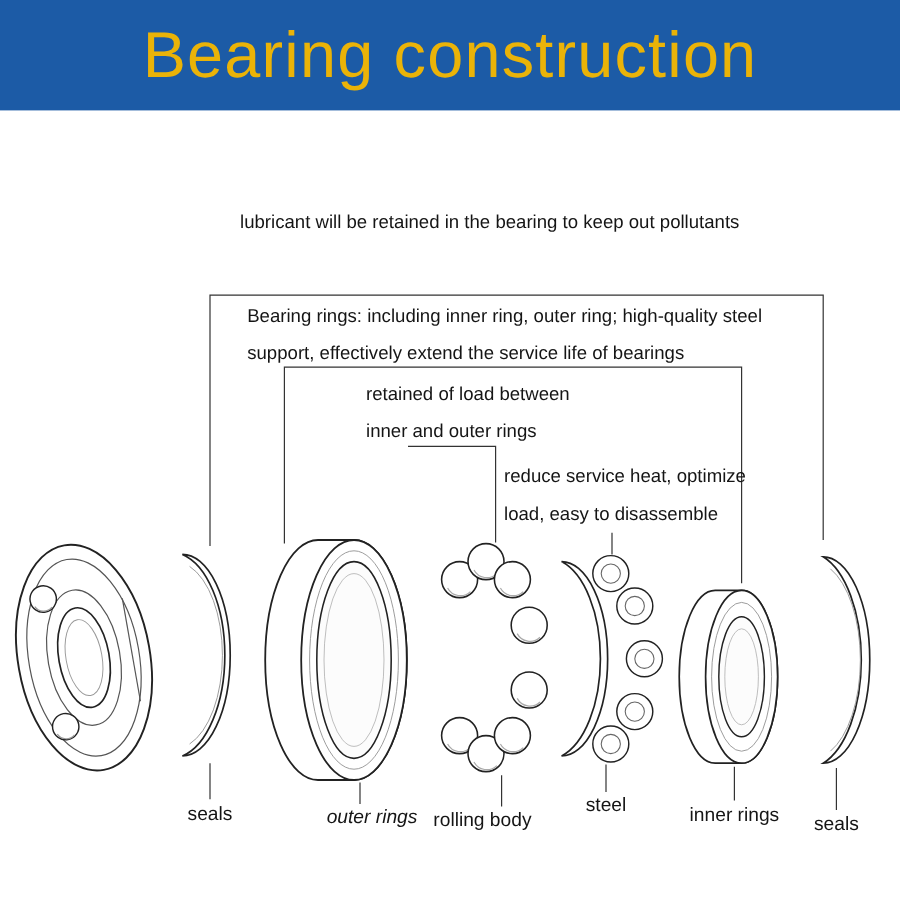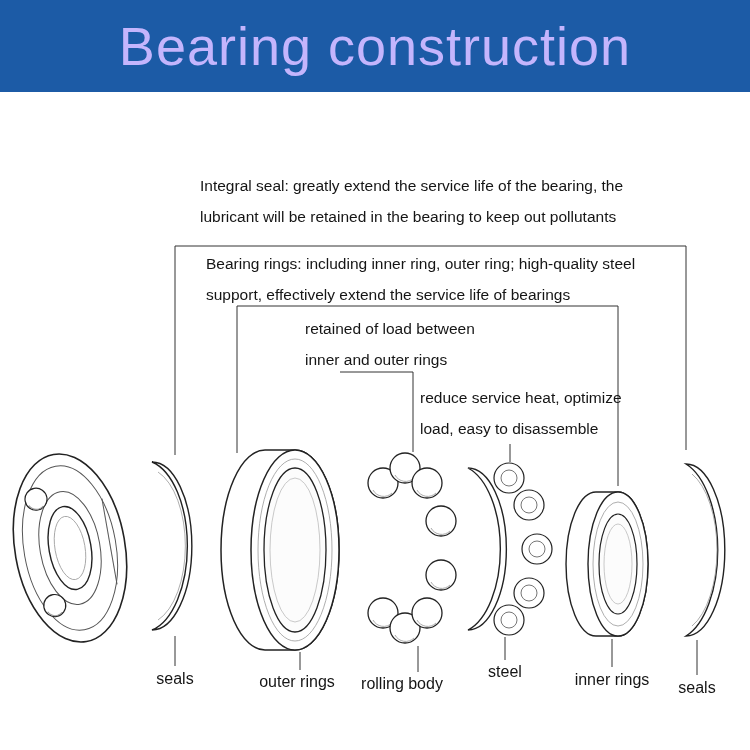--- a/index.html
+++ b/index.html
@@ -1,20 +1,20 @@
 <!DOCTYPE html>
 <html><head>
 <meta charset="utf-8">
 <style>
   html,body{margin:0;padding:0;background:#ffffff;}
   .page{position:relative;width:750px;height:750px;background:#ffffff;overflow:hidden;
         font-family:"Liberation Sans", sans-serif;color:#111;}
   .banner{position:absolute;left:0;top:0;width:750px;height:92px;background:#1c5ba6;
           display:flex;align-items:center;justify-content:center;}
-  .banner h1{margin:0;font-size:54px;font-weight:400;color:#c4b5fd;letter-spacing:1px;}
+  .banner h1{margin:0;font-size:54px;font-weight:400;color:#eab308;letter-spacing:1px;}
   .diagram-svg{position:absolute;left:0;top:0;width:750px;height:750px;}
   .ann{position:absolute;white-space:nowrap;font-size:15.5px;line-height:31px;color:#151515;}
   .plabel{position:absolute;white-space:nowrap;font-size:16px;color:#151515;transform:translateX(-50%);}
 </style>
 </head>
 <body>
 
 <div class="page">
 
   <header class="banner">
@@ -105,36 +105,35 @@
       <ellipse cx="618" cy="564" rx="14" ry="40" fill="none" stroke="#bbb" stroke-width="0.8"></ellipse>
     </g>
 
     <g>
       <path d="M 686,464 A 45,90 0 0 1 686,636 A 37,82 0 0 0 686,464 Z" fill="#ffffff" stroke="#222" stroke-width="1.4"></path>
       <path d="M 692,474 A 40,82 0 0 1 692,626" fill="none" stroke="#999" stroke-width="0.8"></path>
     </g>
   </svg>
 
   <div class="ann" style="left:200px;top:170px;">
-    <div>Integral seal: greatly extend the service life of the bearing, the</div>
     <div>lubricant will be retained in the bearing to keep out pollutants</div>
   </div>
   <div class="ann" style="left:206px;top:248px;">
     <div>Bearing rings: including inner ring, outer ring; high-quality steel</div>
     <div>support, effectively extend the service life of bearings</div>
   </div>
   <div class="ann" style="left:305px;top:313px;">
     <div>retained of load between</div>
     <div>inner and outer rings</div>
   </div>
   <div class="ann" style="left:420px;top:382px;">
     <div>reduce service heat, optimize</div>
     <div>load, easy to disassemble</div>
   </div>
 
   <div class="plabel" style="left:175px;top:670px;">seals</div>
-  <div class="plabel" style="left:297px;top:673px;">outer rings</div>
+  <div class="plabel" style="left:310px;top:673px;font-style:italic;">outer rings</div>
   <div class="plabel" style="left:402px;top:675px;">rolling body</div>
   <div class="plabel" style="left:505px;top:663px;">steel</div>
   <div class="plabel" style="left:612px;top:671px;">inner rings</div>
   <div class="plabel" style="left:697px;top:679px;">seals</div>
 
 </div>
 
 </body></html>

